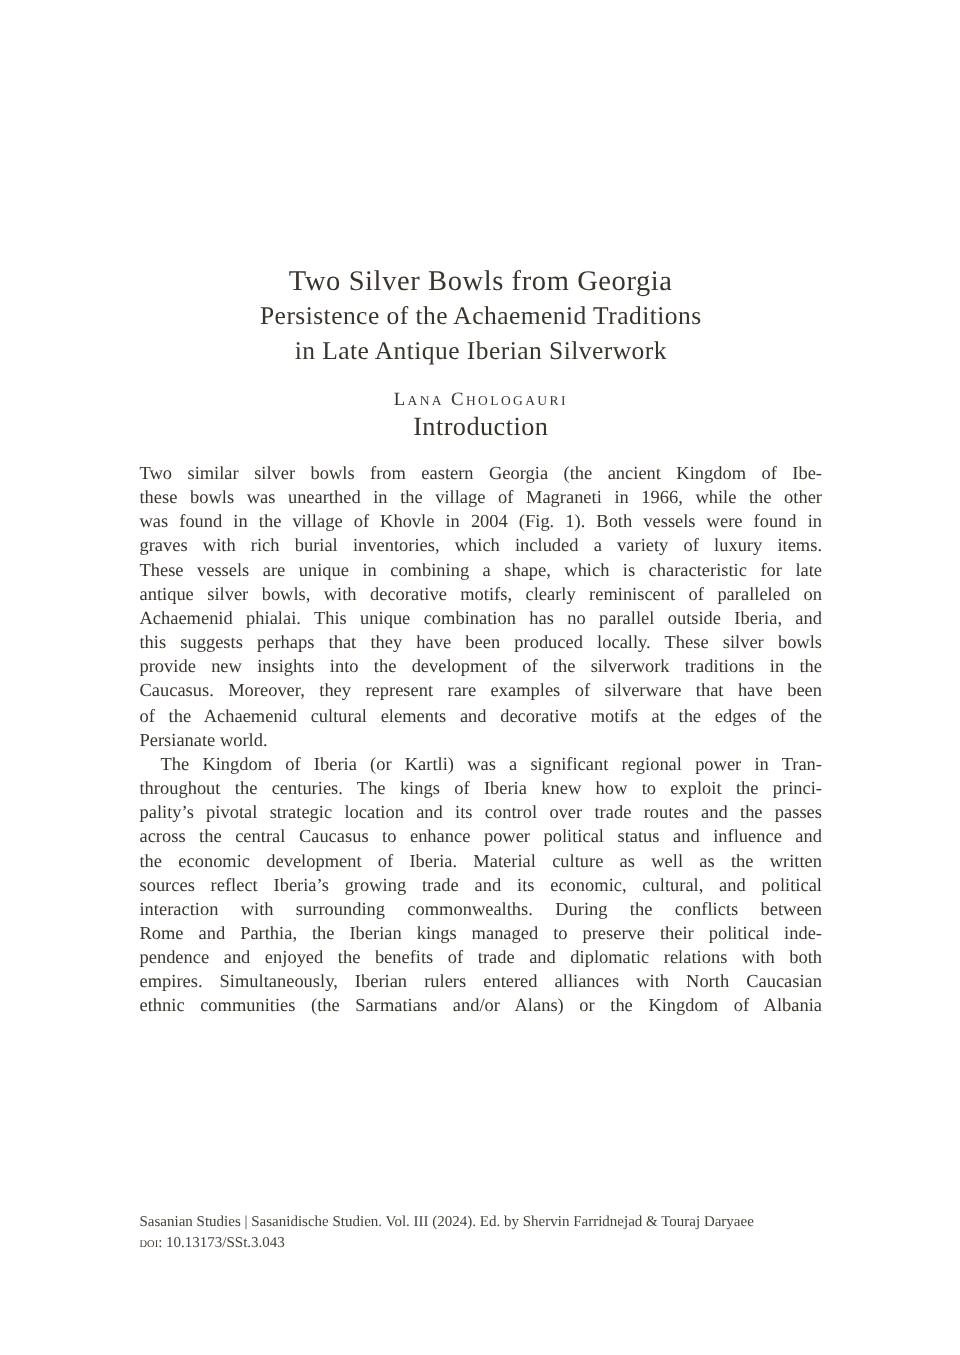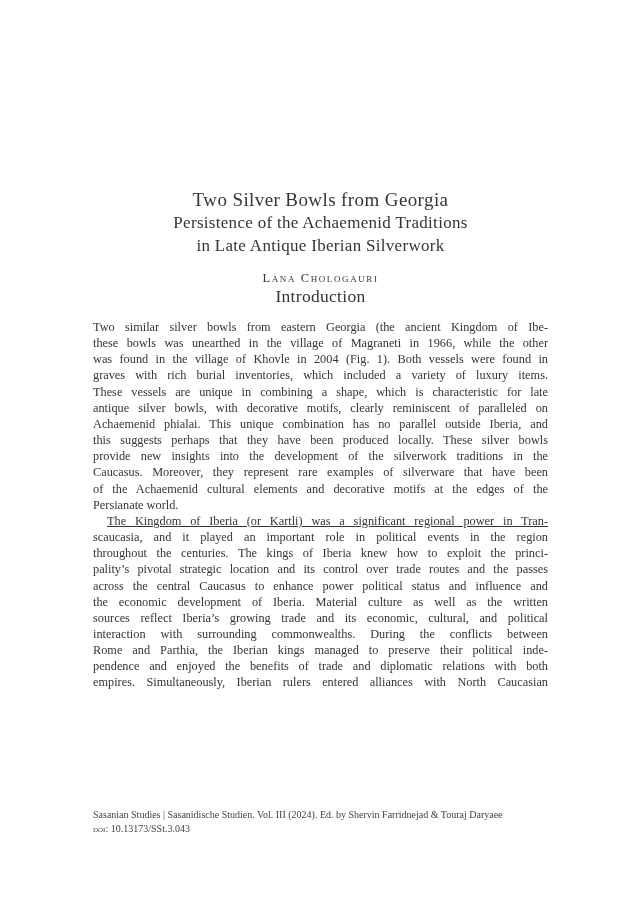--- a/index.html
+++ b/index.html
@@ -12,21 +12,21 @@
     width: 640px;
     height: 903px;
     background: #ffffff;
     overflow: hidden;
     font-family: "Liberation Serif", serif;
     color: #38342f;
   }
   .content {
     position: absolute;
     left: 93px;
-    top: 16px;
+    top: 4px;
     width: 455px;
   }
   .title {
     margin-top: 172px;
     text-align: center;
     font-size: 19px;
     line-height: 23px;
     letter-spacing: 0.4px;
     font-weight: 400;
   }
@@ -59,21 +59,21 @@
     font-size: 12.3px;
   }
   .para { margin: 0; }
   .line {
     text-align: justify;
     text-align-last: justify;
     line-height: 16.15px;
     white-space: normal;
   }
   .line.no-justify { text-align-last: left; }
-  .line.indent { text-indent: 14px; text-decoration: underline; }
+  .line.indent { text-indent: 14px; }
   .footer {
     position: absolute;
     left: 93px;
     top: 808px;
     width: 470px;
     font-size: 10px;
     line-height: 13.5px;
     color: #45413c;
   }
   .smallcaps { font-variant: small-caps; }
@@ -104,30 +104,30 @@
           <div class="line">antique silver bowls, with decorative motifs, clearly reminiscent of paralleled on</div>
           <div class="line">Achaemenid phialai. This unique combination has no parallel outside Iberia, and</div>
           <div class="line">this suggests perhaps that they have been produced locally. These silver bowls</div>
           <div class="line">provide new insights into the development of the silverwork traditions in the</div>
           <div class="line">Caucasus. Moreover, they represent rare examples of silverware that have been</div>
           <div class="line">of the Achaemenid cultural elements and decorative motifs at the edges of the</div>
           <div class="line no-justify">Persianate world.</div>
         </div>
         <div class="para">
           <div class="line indent">The Kingdom of Iberia (or Kartli) was a significant regional power in Tran-</div>
-          <div class="line">scaucasia, and it played an important role in political events in the region</div>
           <div class="line">throughout the centuries. The kings of Iberia knew how to exploit the princi-</div>
           <div class="line">pality’s pivotal strategic location and its control over trade routes and the passes</div>
           <div class="line">across the central Caucasus to enhance power political status and influence and</div>
           <div class="line">the economic development of Iberia. Material culture as well as the written</div>
           <div class="line">sources reflect Iberia’s growing trade and its economic, cultural, and political</div>
           <div class="line">interaction with surrounding commonwealths. During the conflicts between</div>
           <div class="line">Rome and Parthia, the Iberian kings managed to preserve their political inde-</div>
           <div class="line">pendence and enjoyed the benefits of trade and diplomatic relations with both</div>
           <div class="line">empires. Simultaneously, Iberian rulers entered alliances with North Caucasian</div>
+          <div class="line">ethnic communities (the Sarmatians and/or Alans) or the Kingdom of Albania</div>
         </div>
       </div>
   </div>
 
   <div class="footer">
     <div>Sasanian Studies | Sasanidische Studien. Vol. III (2024). Ed. by Shervin Farridnejad &amp; Touraj Daryaee</div>
     <div><span class="smallcaps">doi:</span> <span>10.13173/SSt.3.043</span></div>
   </div>
 </div>
 

